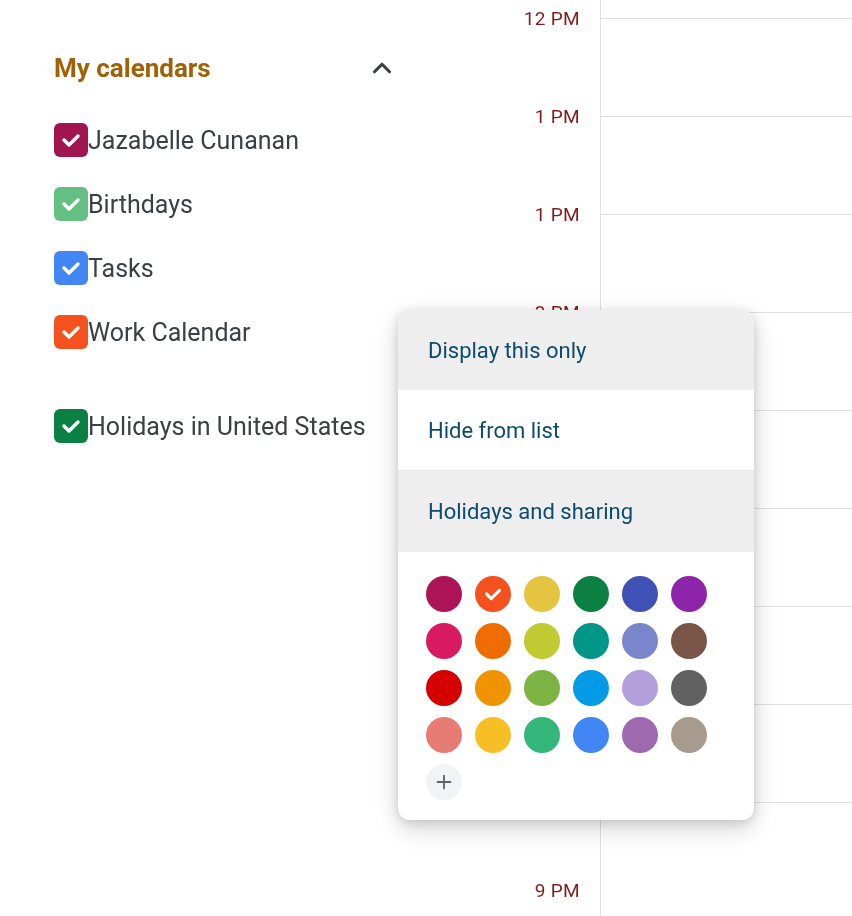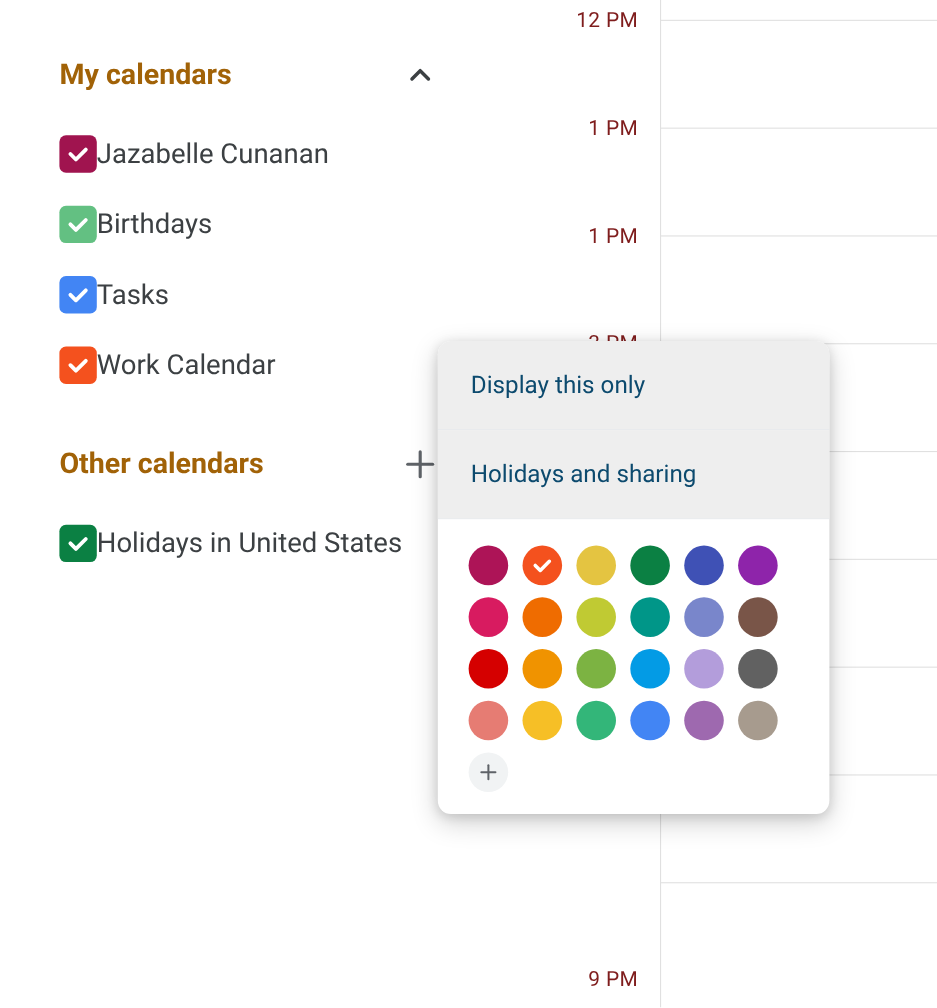--- a/index.html
+++ b/index.html
@@ -236,45 +236,37 @@
       <div class="calendar-item">
         <div class="checkbox" style="background: rgb(244, 81, 30);">
           <svg viewBox="0 0 24 24" fill="none" stroke="#ffffff" stroke-width="3.5" stroke-linecap="round" stroke-linejoin="round">
             <polyline points="5 12 10 17 19 8"></polyline>
           </svg>
         </div>
         <span class="calendar-label">Work Calendar</span>
       </div>
     </div>
 
-  <div class="other-header">
-    <span class="section-header-title">Other calendars</span>
-    <span class="plus-icon">
-      <svg viewBox="0 0 24 24" fill="none" stroke="#5f6368" stroke-width="2" stroke-linecap="round">
-          <line x1="12" y1="4" x2="12" y2="20"></line>
-          <line x1="4" y1="12" x2="20" y2="12"></line>
-        </svg>
-    </span>
-  </div>
 
   <div class="calendar-list" id="other-cal-list">
       <div class="calendar-item">
         <div class="checkbox" style="background: rgb(11, 128, 67);">
           <svg viewBox="0 0 24 24" fill="none" stroke="#ffffff" stroke-width="3.5" stroke-linecap="round" stroke-linejoin="round">
             <polyline points="5 12 10 17 19 8"></polyline>
           </svg>
         </div>
         <span class="calendar-label">Holidays in United States</span>
       </div>
     </div>
 </div>
 
 <div class="popover">
   <div id="popover-items">
       <div class="popover-item highlight">Display this only</div>
+      <div class="popover-item">Hide from list</div>
       <div class="popover-divider"></div>
       <div class="popover-item highlight">Holidays and sharing</div>
       <div class="popover-divider"></div>
     </div>
   <div class="swatch-grid" id="swatch-grid">
       <div class="swatch" style="background: rgb(173, 20, 87);"></div>
       <div class="swatch selected" style="background: rgb(244, 81, 30);">
         <svg viewBox="0 0 24 24" fill="none" stroke="#ffffff" stroke-width="3.5" stroke-linecap="round" stroke-linejoin="round">
           <polyline points="5 12 10 17 19 8"></polyline>
         </svg>

